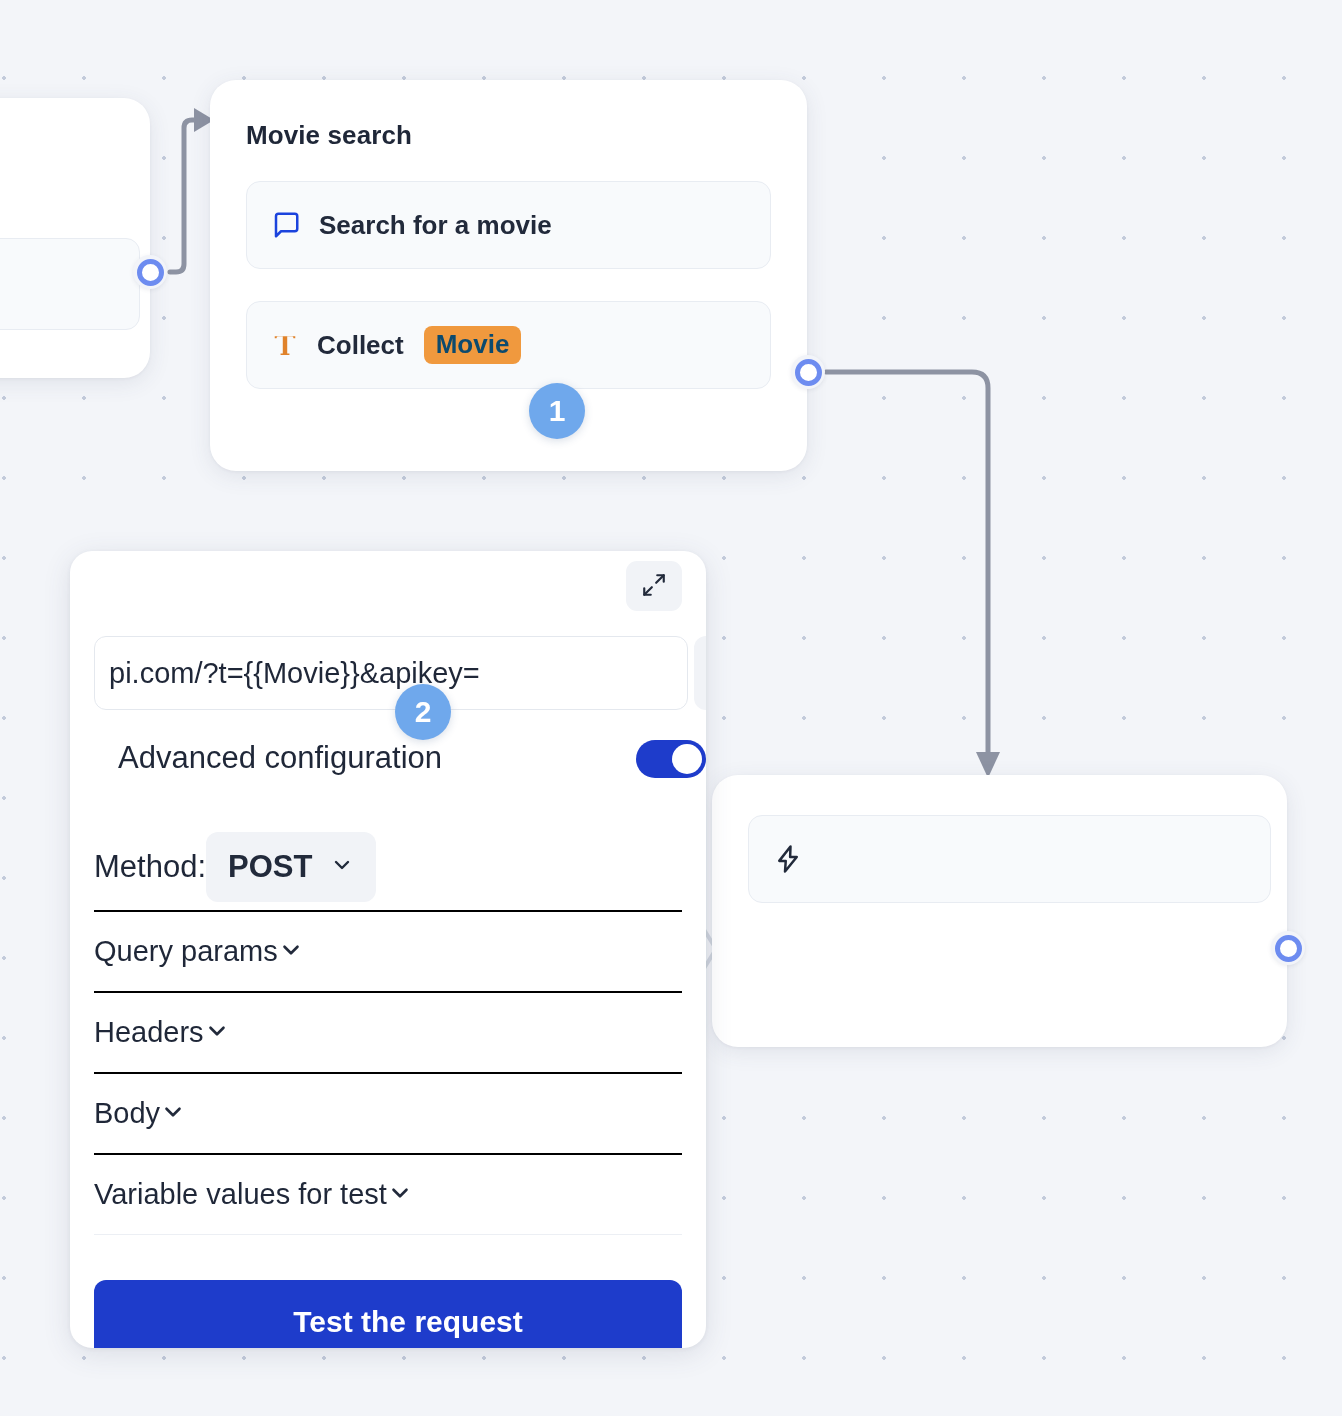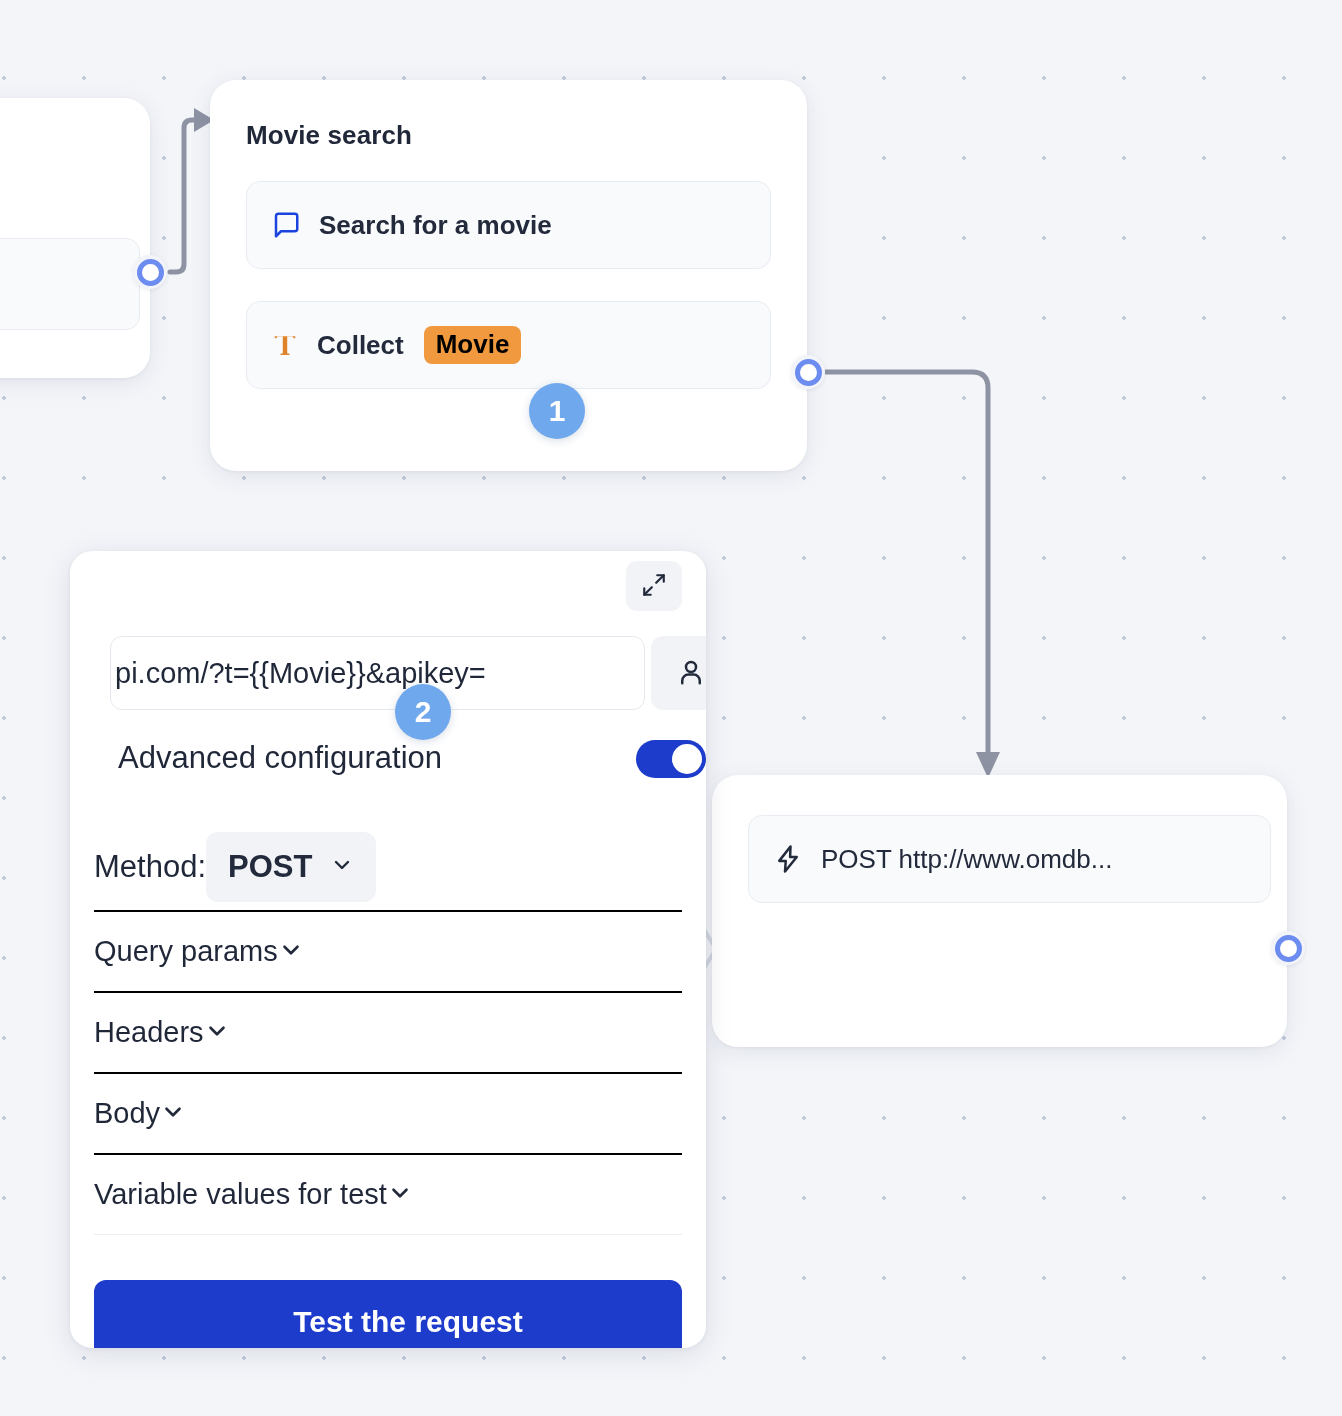--- a/index.html
+++ b/index.html
@@ -69,21 +69,21 @@
     width: 597px;
     height: 391px;
     padding: 40px 36px;
   }
   #movie-node .node-title { margin-bottom: 30px; }
   #movie-node .node-row { width: 525px; margin-bottom: 32px; font-weight: bold; }
 
   .tag-movie {
     display: inline-block;
     background: #f0993e;
-    color: #000000;
+    color: #0c4a6e;
     border-radius: 8px;
     padding: 5px 12px 7px;
     font-size: 26px;
     line-height: 1;
     margin-left: 2px;
   }
 
   
   #omdb-node {
     left: 712px;
@@ -159,31 +159,30 @@
   }
 
   .url-row {
     position: absolute;
     left: 24px; top: 85px;
     display: flex;
     align-items: center;
     gap: 6px;
   }
   .url-input {
-    width: 535px; height: 74px;
+    width: 594px; height: 74px;
     border: 1px solid #e4e8ee;
     border-radius: 12px;
     background: #ffffff;
     font-size: 29px;
     color: #1f2738;
     font-family: "Liberation Sans", sans-serif;
-    padding: 0 4px;
+    padding: 0 14px;
     outline: none;
     text-overflow: clip;
-    margin-left: 16px;
   }
   .icon-btn {
     width: 80px; height: 74px;
     background: #f1f3f7;
     border: none;
     border-radius: 12px;
     display: flex; align-items: center; justify-content: center;
     cursor: pointer;
   }
 
@@ -301,21 +300,20 @@
 </div>
 
 <div class="node" id="omdb-node">
 
   <div class="node-row">
     <span class="rowicon">
       <svg width="30" height="30" viewBox="0 0 24 24" fill="none" stroke="#222a3b" stroke-width="2" stroke-linecap="round" stroke-linejoin="round">
         <path d="M14 2 5 13.5h5.2L9.6 22l9.4-11.6h-5.3z"></path>
       </svg>
     </span>
-    <span>POST http://www.omdb...</span>
   </div>
 </div>
 
 <div class="handle" id="handle-partial"></div>
 <div class="handle" id="handle-movie"></div>
 <div class="handle" id="handle-omdb"></div>
 
 <div id="config-panel">
   <div class="panel-inner">
 

